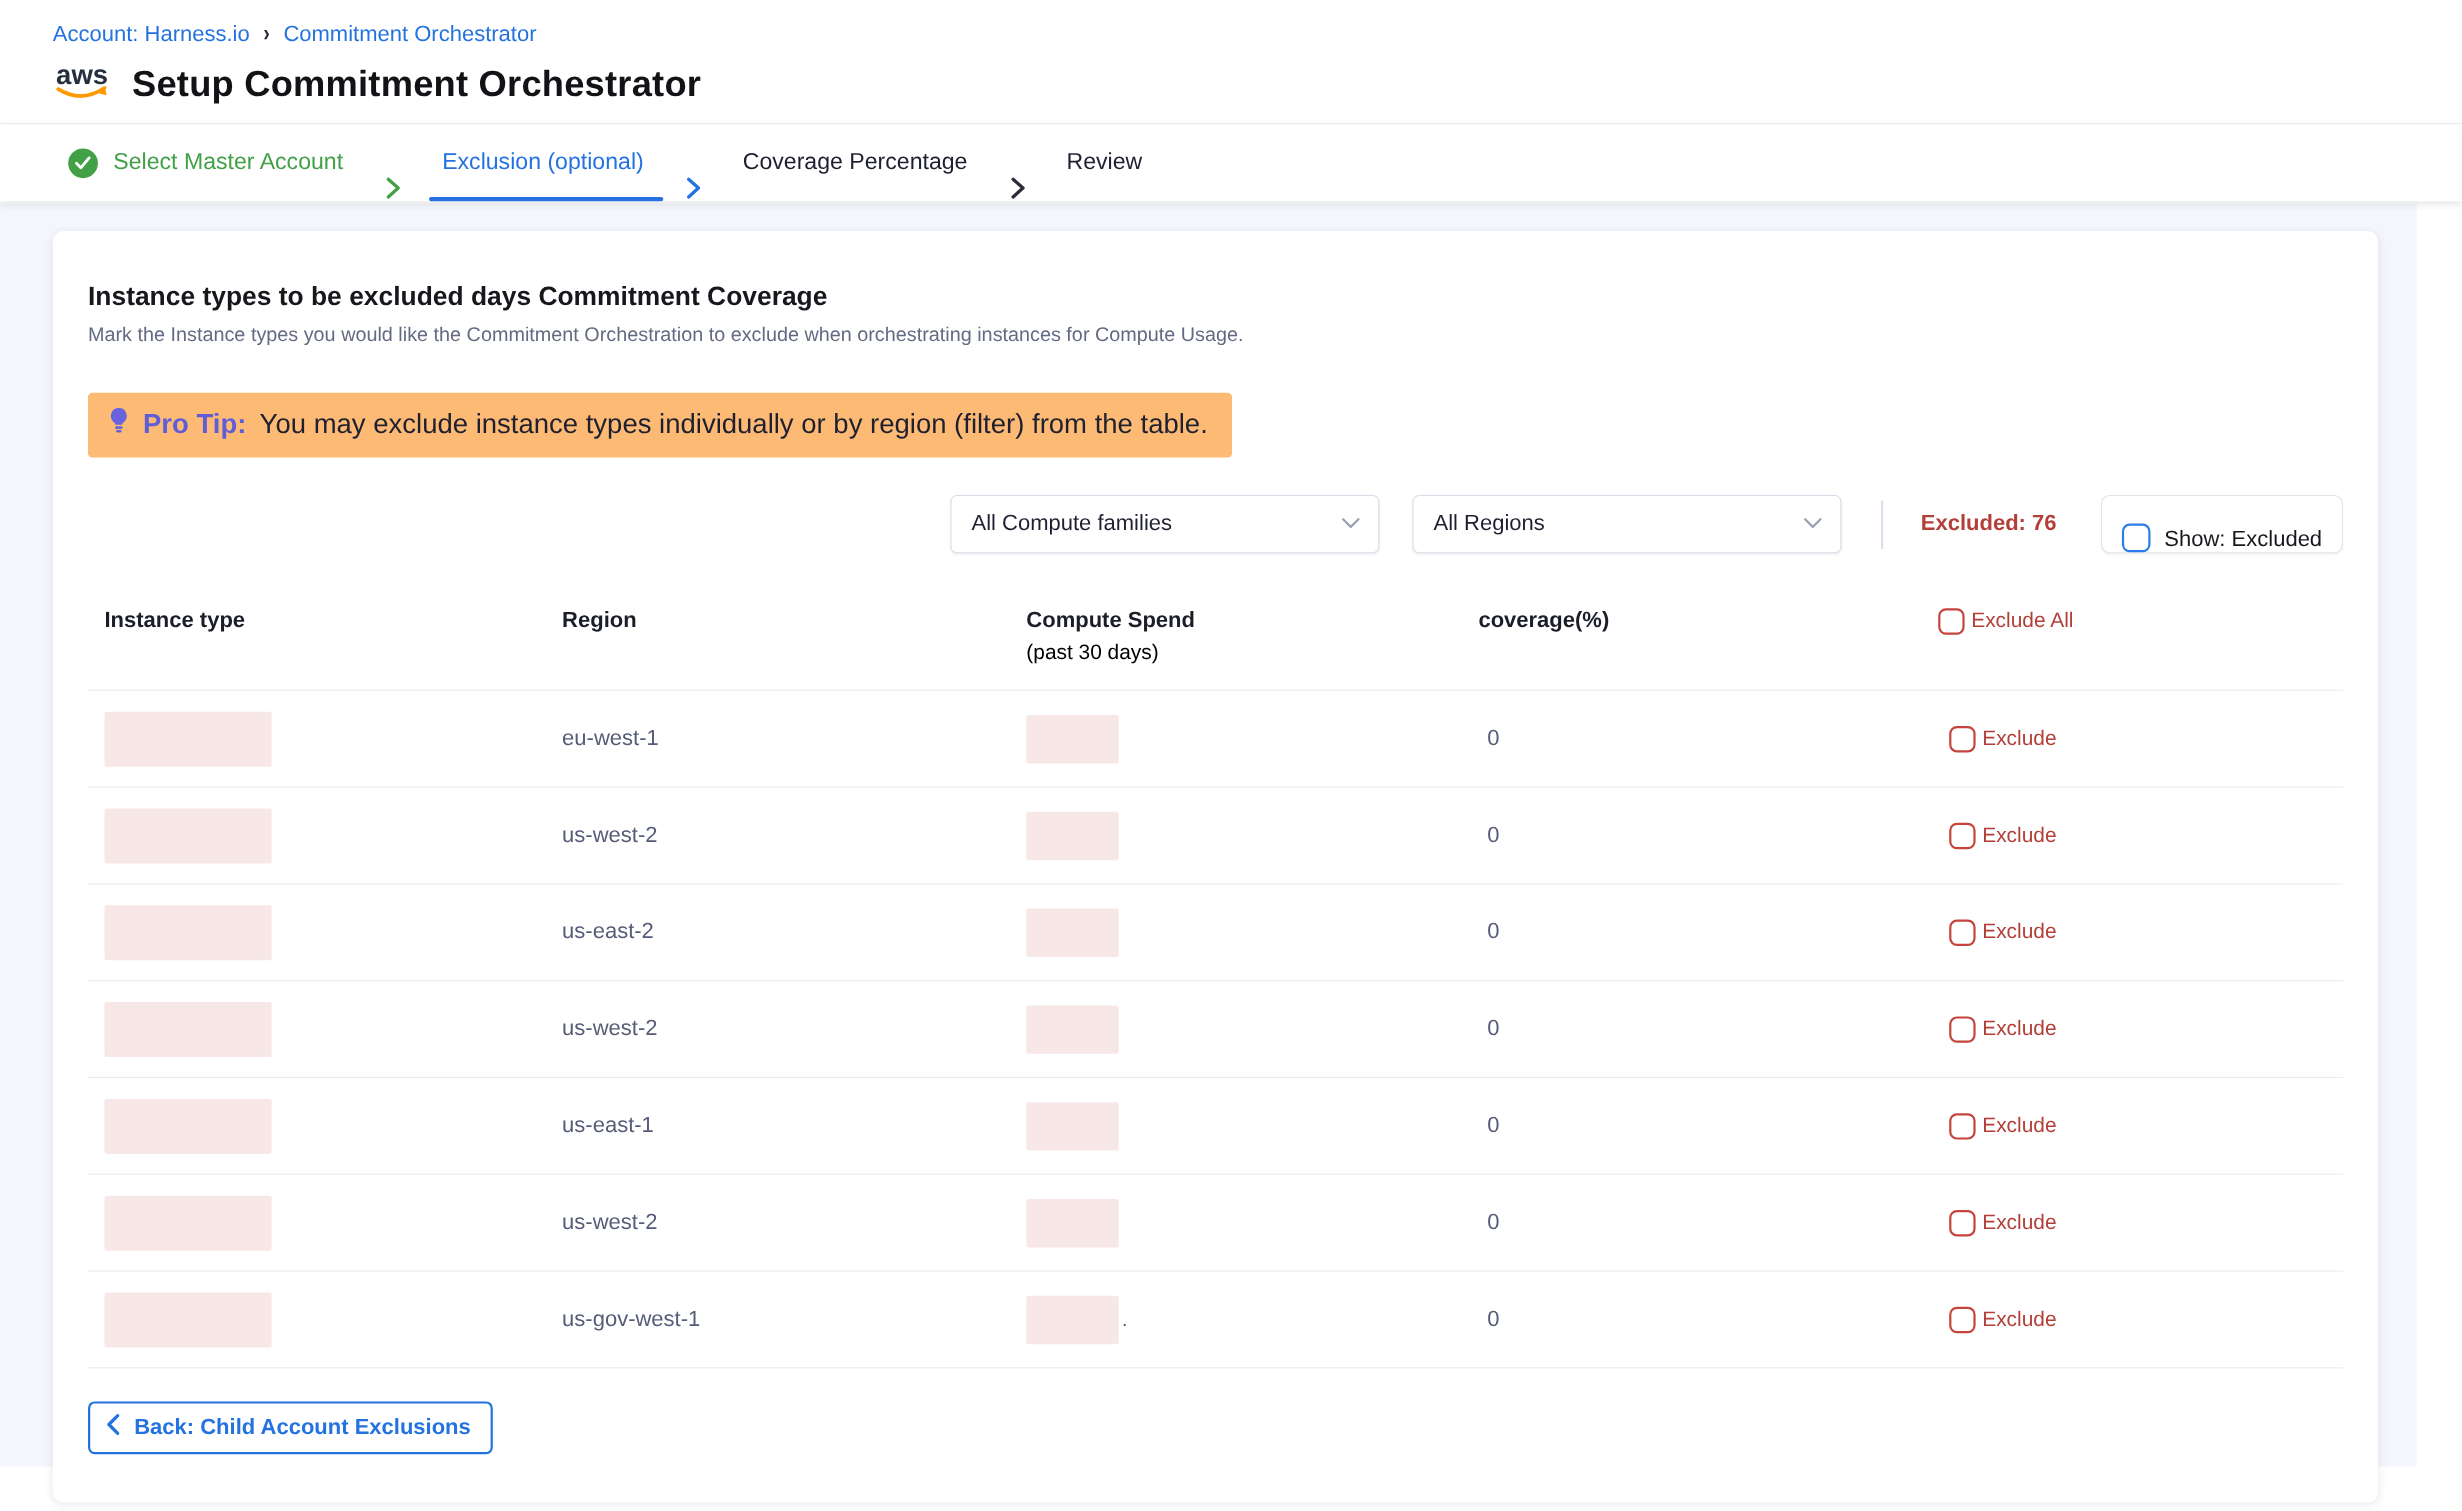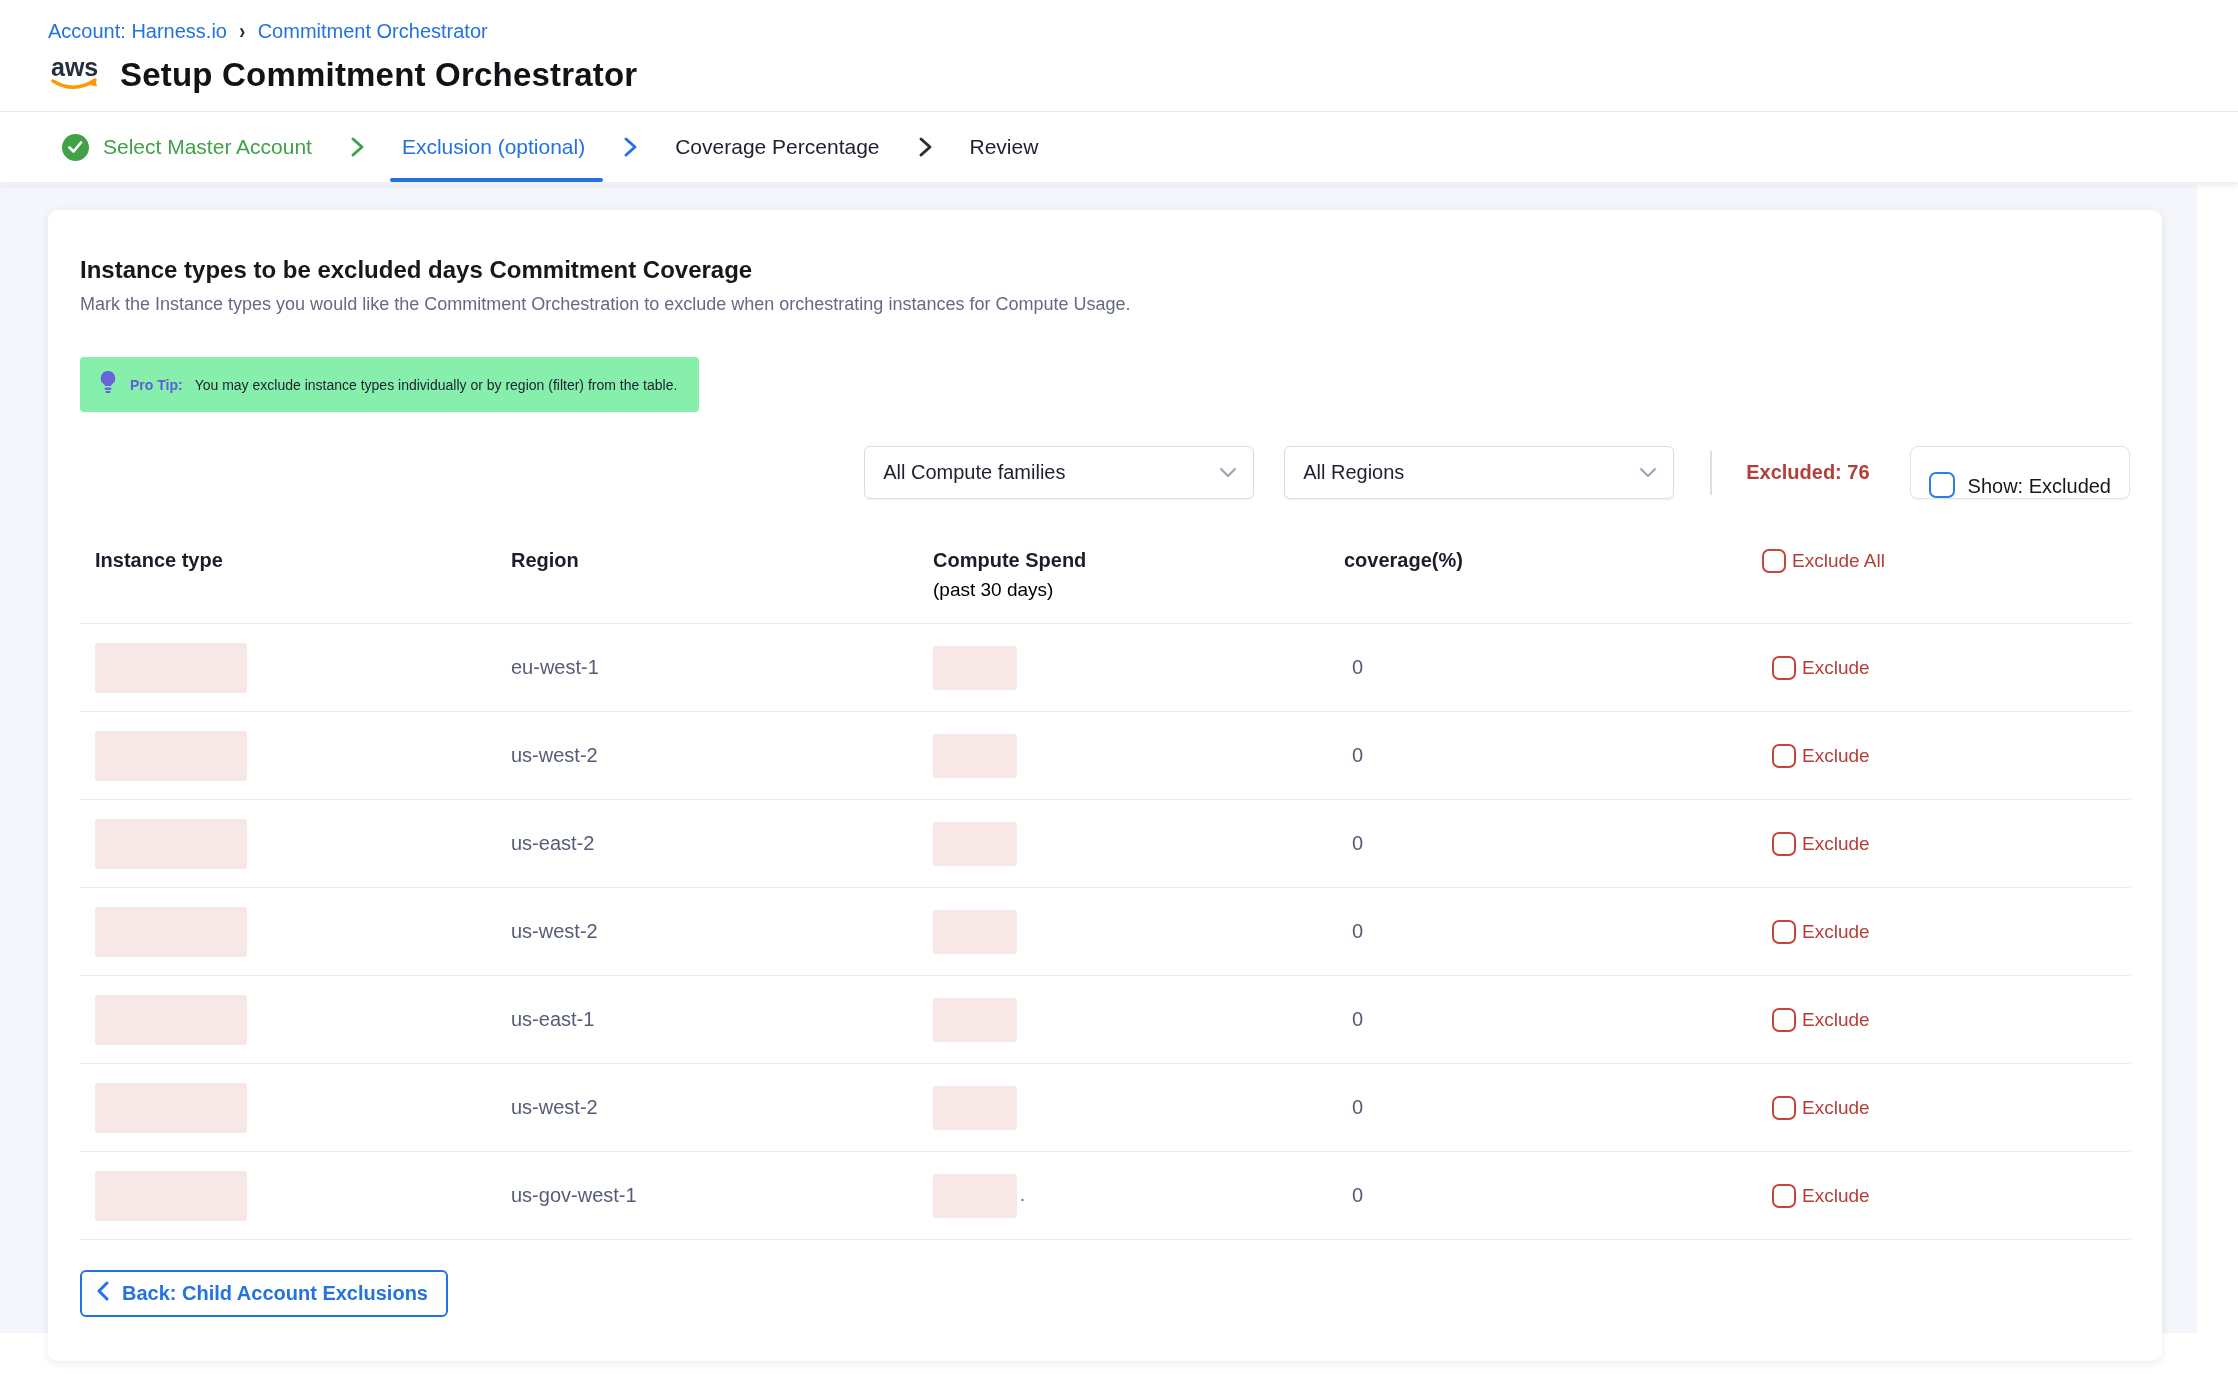--- a/index.html
+++ b/index.html
@@ -10,21 +10,21 @@
   
   .header { background:#fff; padding:20px 48px 0 48px; }
   .breadcrumb { display:flex; align-items:center; gap:12px; font-size:20px; }
   .breadcrumb a { color:#2372e0; text-decoration:none; cursor:pointer; }
   .crumb-sep { color:#2a2c38; font-size:20px; font-weight:700; transform:scale(.9,1.1); }
   .title-row { display:flex; align-items:center; gap:16px; margin-top:10px; padding-bottom:14px; }
   .page-title { font-size:33px; font-weight:700; color:#121317; letter-spacing:.2px; }
   .header-rule { border-bottom:1px solid #e8eaf0; }
 
   
-  .stepper { position:relative; z-index:3; background:#fff; height:70px; display:flex; align-items:center;
+  .stepper { position:relative; z-index:3; background:#fff; height:70px; display:flex; align-items:flex-end;
              padding-left:62px; gap:34px; box-shadow:0 3px 6px rgba(40,50,70,.10); }
   .step { position:relative; height:70px; display:flex; align-items:center; gap:14px; font-size:21px; }
   .step.completed { color:#42a046; }
   .step.active { color:#2372e0; font-weight:500; }
   .step.upcoming { color:#1e2030; }
   .step.active .underline { position:absolute; left:-12px; right:-18px; bottom:0; height:4px;
                             background:#2372e0; border-radius:2px; }
   .check-circle { width:27px; height:27px; border-radius:50%; background:#42a046;
                   display:flex; align-items:center; justify-content:center; }
   .sep-chevron { display:flex; align-items:center; }
@@ -34,21 +34,21 @@
 
   
   .content-band { position:absolute; top:185px; left:0; width:2197px; height:1148px; background:#f4f6fb; }
   .card { position:absolute; top:25px; left:48px; width:2114px; background:#fff; border-radius:10px;
           box-shadow:0 2px 8px rgba(50,60,90,.10); padding:46px 32px 44px 32px; }
 
   .card-heading { font-size:24px; font-weight:700; color:#17181d; }
   .card-sub { margin-top:10px; font-size:18px; color:#656a83; }
 
   .protip { margin-top:42px; display:inline-flex; align-items:center; gap:10px;
-            background:#86efac; border-radius:4px; padding:13px 22px 13px 16px; font-size:14px; }
+            background:#fdba74; border-radius:4px; padding:13px 22px 13px 16px; font-size:25px; }
   .protip .tip-label { color:#605dd8; font-weight:700; margin-right:2px; }
   .protip .tip-text { color:#1e2030; }
 
   
   .filters { margin-top:34px; display:flex; align-items:center; justify-content:flex-end; }
   .select { width:390px; height:53px; background:#fff; border:1px solid #d9dce8; border-radius:6px;
             box-shadow:0 1px 2px rgba(30,40,60,.06); display:flex; align-items:center;
             justify-content:space-between; padding:0 16px 0 18px; font-size:20px; color:#1e2030; cursor:pointer; }
   .select + .select { margin-left:30px; }
   .vdivider { width:2px; height:44px; background:#dcdfe9; margin-left:36px; }

